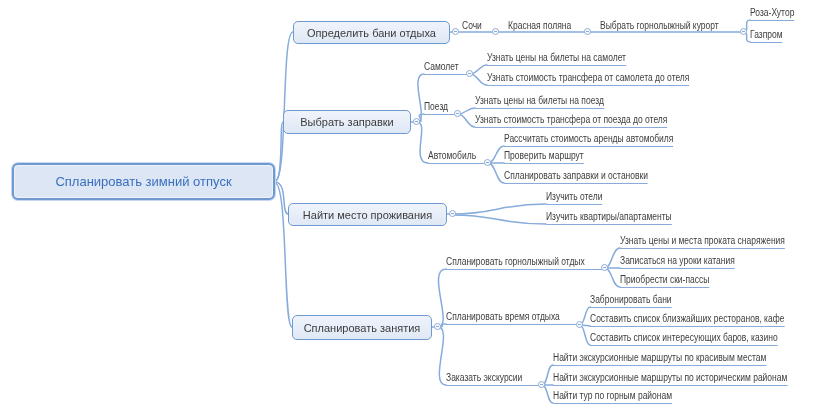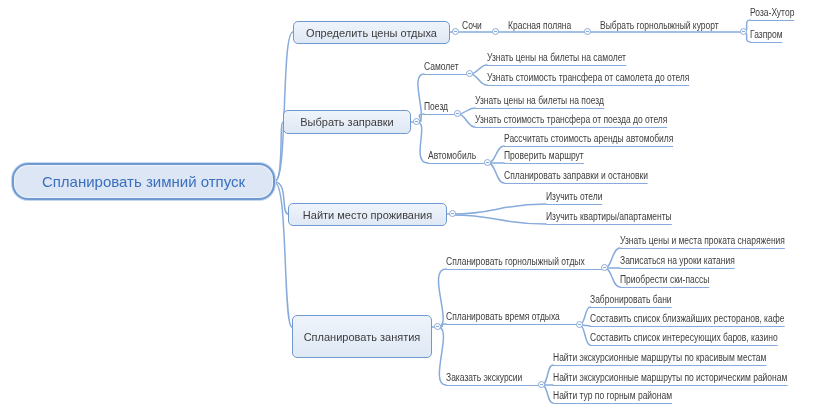--- a/index.html
+++ b/index.html
@@ -9,22 +9,22 @@
   }
   svg.edges{position:absolute;left:0;top:0;z-index:0;pointer-events:none;}
   .box{
     position:absolute;display:flex;align-items:center;justify-content:center;
     border:1.5px solid #6f9ad1;border-radius:5px;
     background:linear-gradient(180deg,#eff4fb 0%,#dfe8f5 100%);
     color:#3c3c3c;font-size:11px;white-space:nowrap;z-index:1;box-sizing:border-box;
     cursor:default;
   }
   .root-box{
-    border:2px solid #6f9ad1;border-radius:16px;background:#dce6f4;
-    color:#3a6fbe;font-size:15px;box-shadow:0 0 0 1px #c7d7ef, inset 0 0 0 1px #eef3fb;
+    border:2px solid #6f9ad1;border-radius:6px;background:#dce6f4;
+    color:#3a6fbe;font-size:13px;box-shadow:0 0 0 1px #c7d7ef, inset 0 0 0 1px #eef3fb;
   }
   .leaf{
     position:absolute;font-size:10px;line-height:11px;color:#3d3d3d;
     padding-bottom:2px;border-bottom:1.5px solid #87abdc;white-space:nowrap;
     transform:scaleX(0.85);transform-origin:0 0;z-index:1;box-sizing:border-box;cursor:default;
   }
   .chain-label{
     position:absolute;font-size:10px;line-height:11px;color:#3d3d3d;white-space:nowrap;
     transform:scaleX(0.85);transform-origin:0 0;z-index:1;cursor:default;
   }
@@ -80,24 +80,24 @@
       <path d="M580,325 C585,325 587,326 590,326"></path>
       <path d="M580,325 C585,325 585,345 590,345"></path>
       <path d="M542,385 C548,385 547,365 553,365"></path>
       <path d="M542,385 H553"></path>
       <path d="M542,385 C548,385 547,403 553,403"></path>
     </g>
   </svg>
 
   <div class="box root-box" style="left:12px;top:163px;width:263px;height:37px;">Спланировать зимний отпуск</div>
 
-  <div class="box" style="left:293px;top:21px;width:157px;height:23px;">Определить цены отдыха</div>
+  <div class="box" style="left:293px;top:21px;width:157px;height:23px;">Определить бани отдыха</div>
   <div class="box" style="left:283px;top:110px;width:128px;height:24px;">Выбрать заправки</div>
   <div class="box" style="left:288px;top:203px;width:159px;height:23px;">Найти место проживания</div>
-  <div class="box" style="left:292px;top:315px;width:140px;height:43px;">Спланировать занятия</div>
+  <div class="box" style="left:292px;top:315px;width:140px;height:25px;">Спланировать занятия</div>
 
   <div class="chain-label" style="left:462px;top:20px;">Сочи</div>
   <div class="chain-label" style="left:508px;top:20px;">Красная поляна</div>
   <div class="chain-label" style="left:600px;top:20px;">Выбрать горнолыжный курорт</div>
   <div class="leaf" style="left:750px;top:7px;">Роза-Хутор</div>
   <div class="leaf" style="left:750px;top:29px;">Газпром</div>
 
   <div class="leaf" style="left:424px;top:61px;width:54px;">Самолет</div>
   <div class="leaf" style="left:487px;top:52px;">Узнать цены на билеты на самолет</div>
   <div class="leaf" style="left:487px;top:72px;">Узнать стоимость трансфера от самолета до отеля</div>

